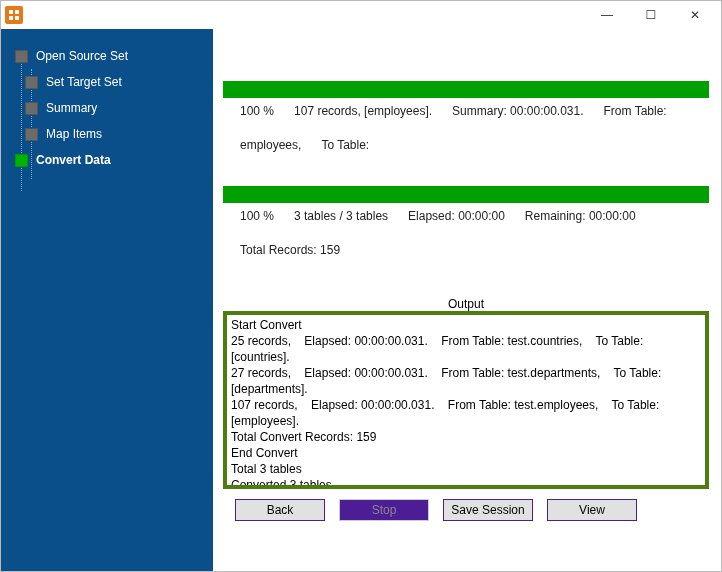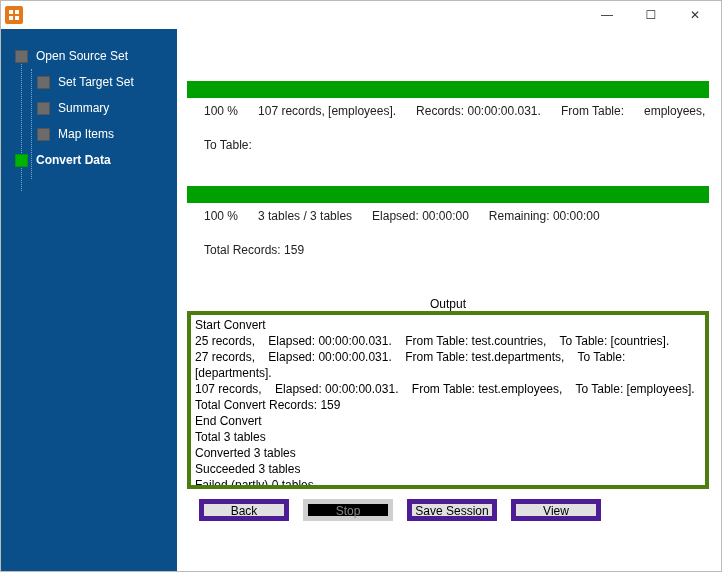--- a/index.html
+++ b/index.html
@@ -34,21 +34,21 @@
   .win-btn {
     width: 44px; height: 28px;
     display: flex; align-items: center; justify-content: center;
     color: #333;
   }
   .body {
     display: flex;
     height: calc(100% - 28px);
   }
   .sidebar {
-    width: 176px;
+    width: 212px;
     background: #0a4f8a;
     color: #fff;
     padding-top: 16px;
     position: relative;
   }
   .vline {
     position: absolute;
     left: 20px;
     top: 22px;
     bottom: 380px;
@@ -71,21 +71,21 @@
     position: relative;
   }
   .step .box {
     width: 13px; height: 13px;
     background: #6b6b6b;
     margin-right: 8px;
     flex-shrink: 0;
     border: 1px solid #555;
   }
   .step.sub {
-    padding-left: 36px;
+    padding-left: 24px;
   }
   .step.active .box {
     background: #00b300;
     border-color: #009900;
   }
   .step.active .lbl {
     font-weight: bold;
   }
   .main {
     flex: 1;
@@ -134,28 +134,28 @@
   .buttons {
     display: flex;
     gap: 14px;
     justify-content: flex-start;
     padding: 10px 0 0 12px;
   }
   button.wiz {
     width: 90px;
     height: 22px;
     background: #e1e1e1;
-    border: 5px solid #4c1d95;
+    border: 1px solid #4c1d95;
     font-family: inherit;
     font-size: 12px;
     padding: 0;
   }
   button.wiz:disabled {
     color: #888;
-    background: #000000;
+    background: #4c1d95;
     border-color: #cfcfcf;
   }
   .info-col { display:flex; flex-direction:column;align-items:center; }
 </style>
 </head>
 <body>
 
 <div class="titlebar">
   <div class="app-icon">
     <svg width="12" height="12" viewBox="0 0 12 12">
@@ -205,21 +205,21 @@
 
   <div class="main">
 
     <div class="progress-block">
       <div class="progress-bar"></div>
       <div class="progress-info">
         <span>100 %</span>
         <span class="info-col">
           <span>107 records, [employees].</span>
         </span>
-        <span>Records: 00:00:00.031.</span>
+        <span>Summary: 00:00:00.031.</span>
         <span>From Table:</span>
         <span>employees,</span>
         <span>To Table:</span>
       </div>
     </div>
 
     <div class="progress-block" style="margin-top:34px">
       <div class="progress-bar"></div>
       <div class="progress-info">
         <span>100 %</span>

